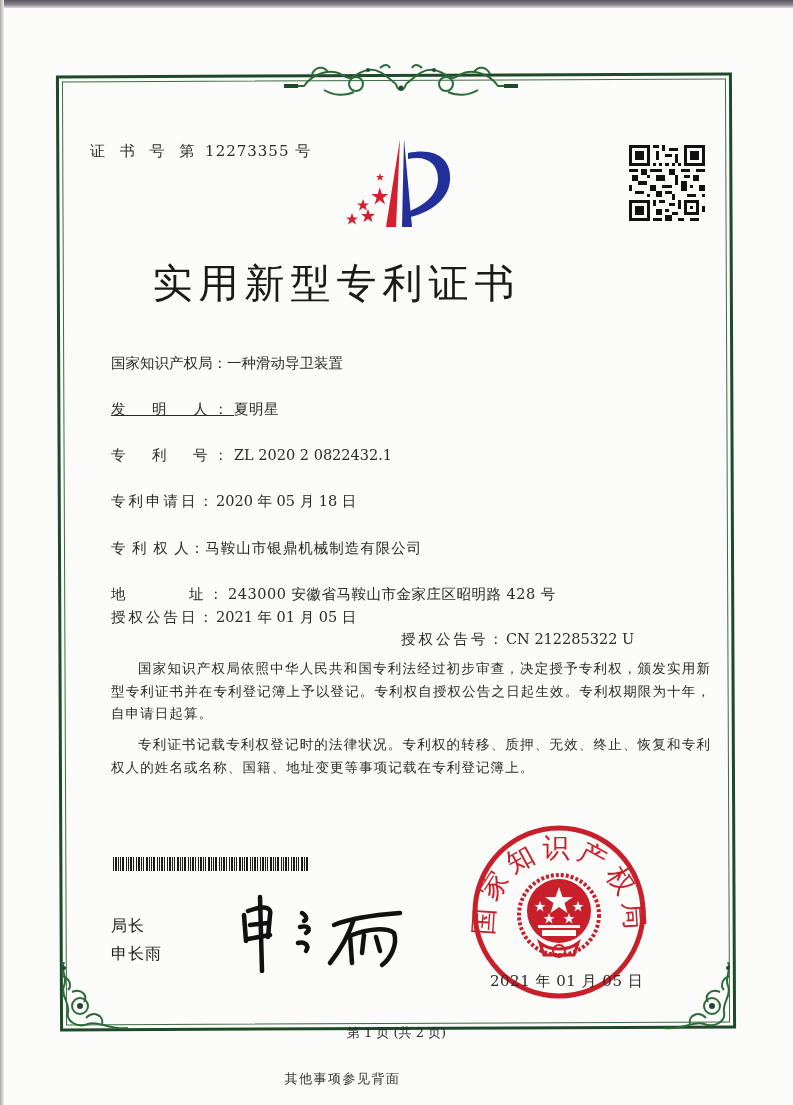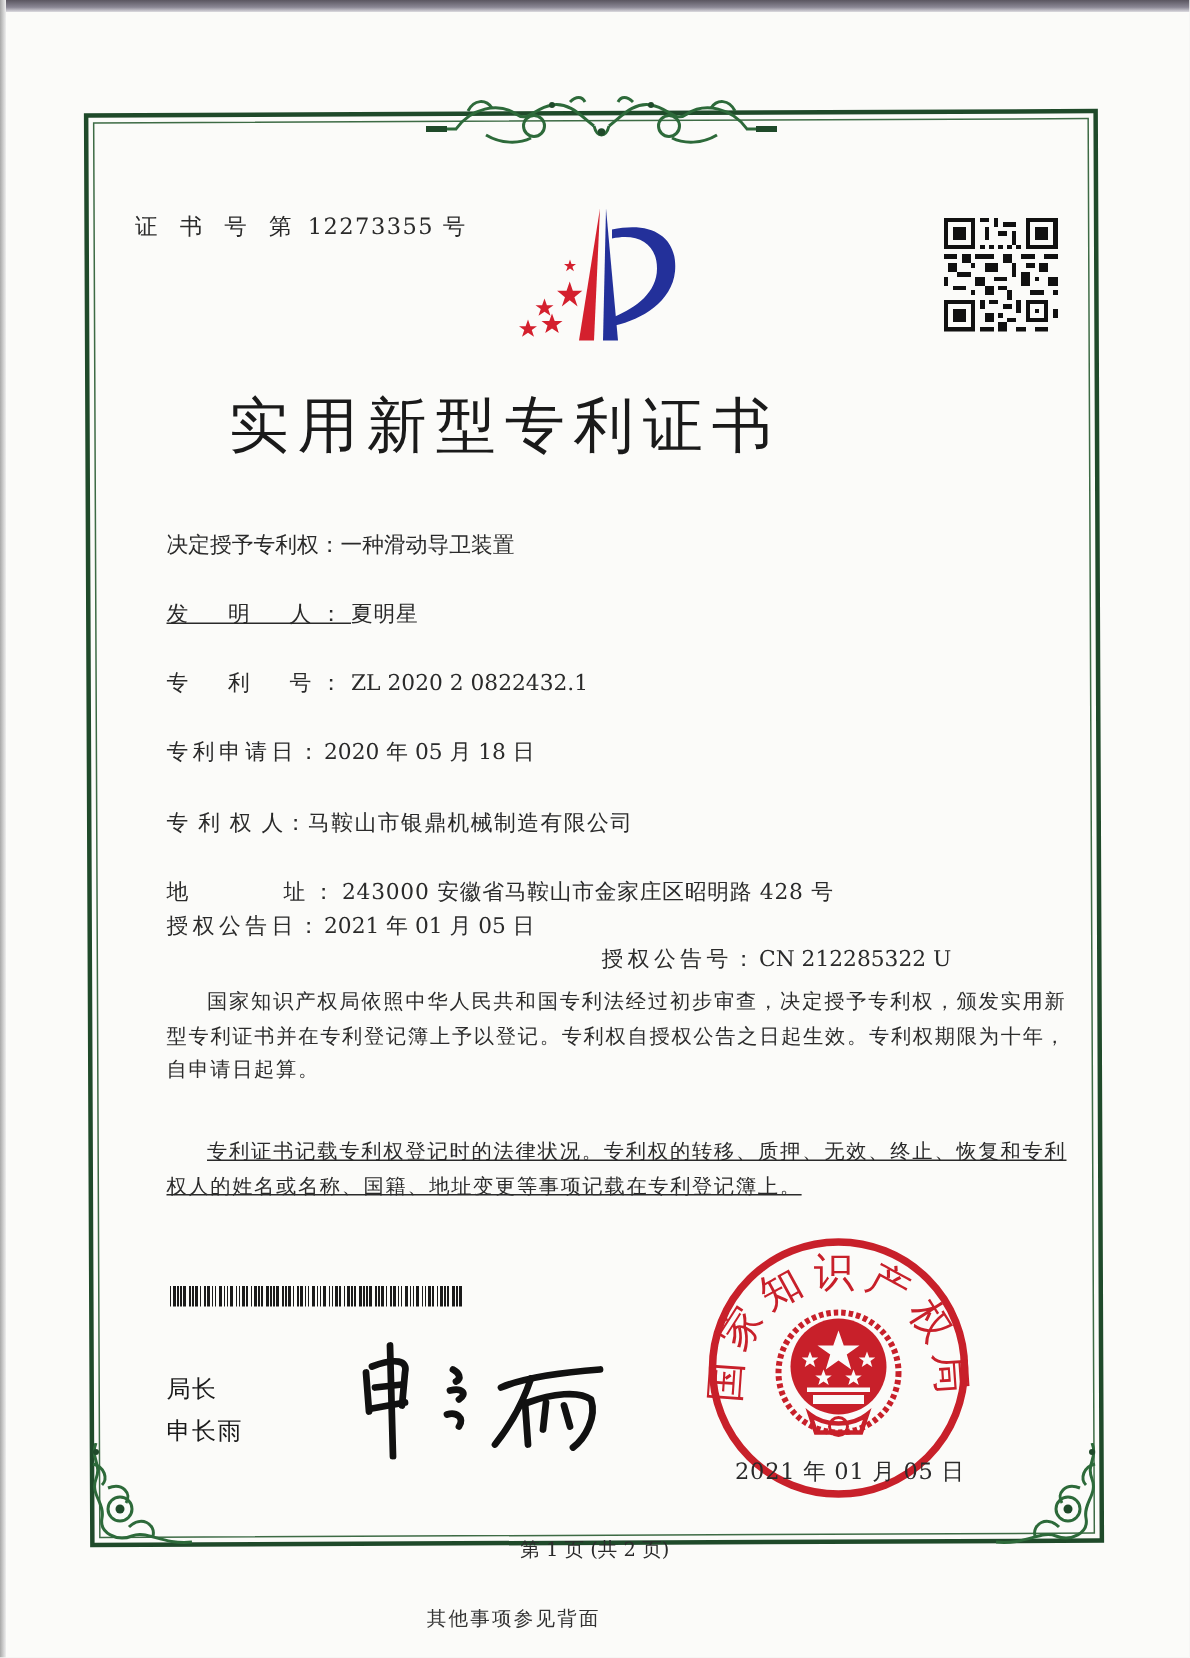--- a/index.html
+++ b/index.html
@@ -203,21 +203,21 @@
         <rect x="12" y="23" width="2" height="2"></rect>
         <rect x="16" y="24" width="2" height="1"></rect>
         <rect x="20" y="24" width="3" height="1"></rect>
     </g>
   </svg>
 </div>
 
 <div class="title">实用新型专利证书</div>
 
 <div class="field" style="top:354px;">
-  <span class="lbl">决定授予专利权：</span><span class="val">一种滑动导卫装置</span>
+  <span class="lbl">国家知识产权局：</span><span class="val">一种滑动导卫装置</span>
 </div>
 <div class="field" style="top:400px; letter-spacing:0.5px;">
   <span class="lbl" style="letter-spacing:6px;text-decoration:underline;">发　明　人：</span><span class="val">夏明星</span>
 </div>
 <div class="field" style="top:446px;">
   <span class="lbl" style="letter-spacing:6px;">专　利　号：</span><span class="val">ZL 2020 2 0822432.1</span>
 </div>
 <div class="field" style="top:492px;">
   <span class="lbl" style="letter-spacing:3px;">专利申请日：</span><span class="val">2020 年 05 月 18 日</span>
 </div>
@@ -228,21 +228,21 @@
   <span class="lbl" style="letter-spacing:5px;">地　　　址：</span><span class="val" style="letter-spacing:0.5px;">243000 安徽省马鞍山市金家庄区昭明路 428 号</span>
 </div>
 <div class="field" style="top:608px;">
   <span class="lbl" style="letter-spacing:3px;">授权公告日：</span><span class="val">2021 年 01 月 05 日</span>
 </div>
 <div class="field" style="top:630px; left:401px;">
   <span class="lbl" style="letter-spacing:3px;">授权公告号：</span><span class="val">CN 212285322 U</span>
 </div>
 
 <div class="para" style="top:657px;">国家知识产权局依照中华人民共和国专利法经过初步审查，决定授予专利权，颁发实用新型专利证书并在专利登记簿上予以登记。专利权自授权公告之日起生效。专利权期限为十年，自申请日起算。</div>
-<div class="para" style="top:757px;text-decoration:underline;">专利证书记载专利权登记时的法律状况。专利权的转移、质押、无效、终止、恢复和专利权人的姓名或名称、国籍、地址变更等事项记载在专利登记簿上。</div>
+<div class="para" style="top:733px;">专利证书记载专利权登记时的法律状况。专利权的转移、质押、无效、终止、恢复和专利权人的姓名或名称、国籍、地址变更等事项记载在专利登记簿上。</div>
 
 <div class="barcode">
   <svg width="196" height="14" viewBox="0 0 196 14" shape-rendering="crispEdges">
     <g fill="#1a1a1a">
       <rect x="0" width="1" height="14"></rect>
         <rect x="2" width="2" height="14"></rect>
         <rect x="5" width="1" height="14"></rect>
         <rect x="7" width="1" height="14"></rect>
         <rect x="9" width="2" height="14"></rect>
       <rect x="13" width="1" height="14"></rect>

